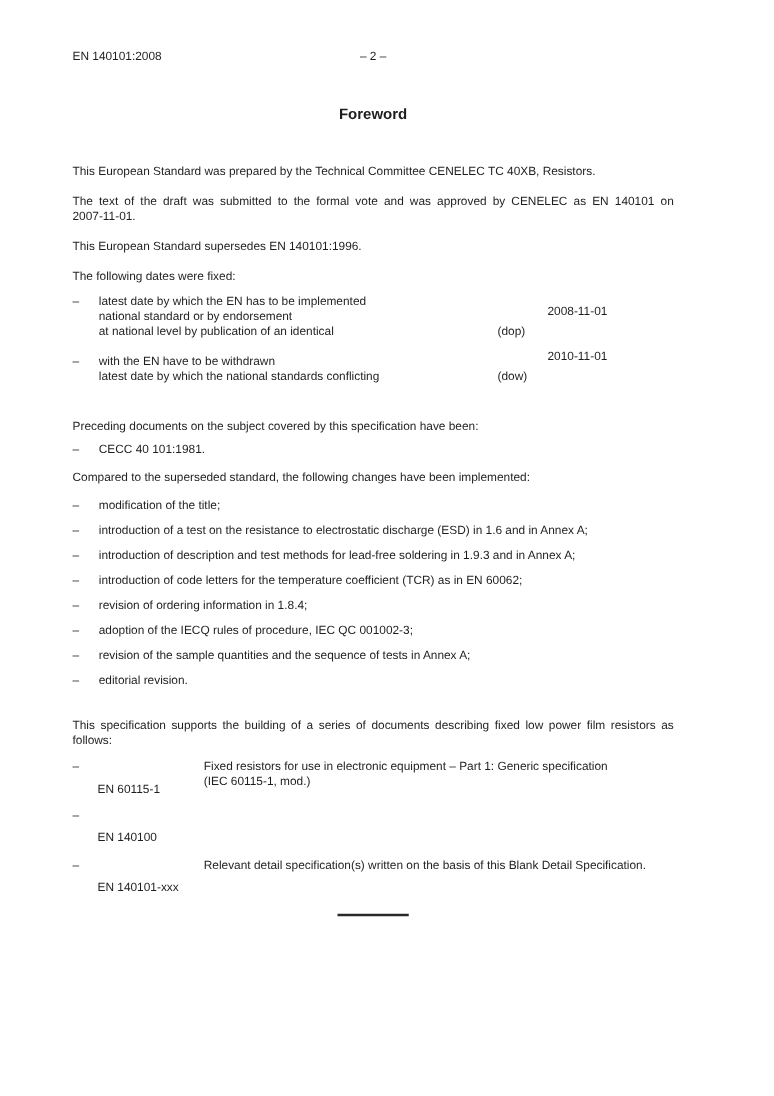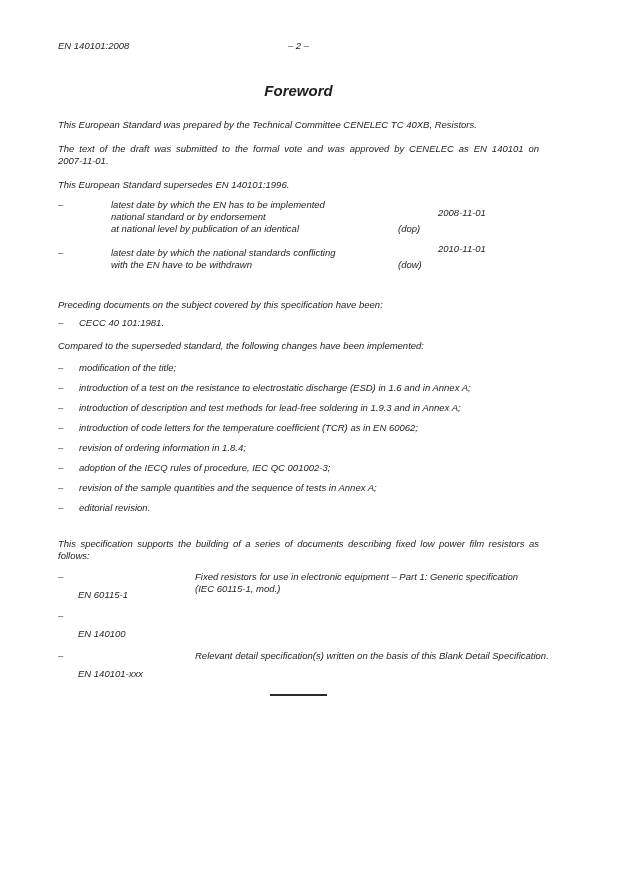--- a/index.html
+++ b/index.html
@@ -7,38 +7,38 @@
     position: relative;
     width: 619px;
     height: 877px;
     background: #ffffff;
     font-family: "Liberation Sans", "DejaVu Sans", sans-serif;
     font-size: 9.5px;
     line-height: 12px;
     color: #1e1e1e;
     overflow: hidden;
   }
-  .content { padding: 40px 80px 0 58px; font-style: italic; }
+  .content { padding: 40px 80px 0 58px; }
 
   .header { position: relative; }
   .doc-ref { display: inline-block; }
   .page-num { position: absolute; left: 0; right: 0; text-align: center; }
 
   .title {
     margin: 32px 0 0 0;
-    font-size: 15px;
+    font-size: 12px;
     line-height: 14px;
     font-weight: bold;
     text-align: center;
   }
 
   .para { margin: 12px 0 0 0; }
-  .para.first { margin-top: 21px; }
+  .para.first { margin-top: 34px; }
   .jline { text-align: justify; text-align-last: justify; }
-  .nline { white-space: nowrap; margin-left: 32px; }
+  .nline { white-space: nowrap; }
 
   
   .li-row { display: flex; margin: 8px 0 0 0; }
   .li-row .bullet { flex: 0 0 21px; }
   .li-row .li-text { white-space: nowrap; }
 
   
   .date-row { position: relative; display: flex; }
   .date-row.r1 { margin-top: 8px; }
   .date-row.r2 { margin-top: 12px; }
@@ -81,37 +81,38 @@
 
     <p class="para first">This European Standard was prepared by the Technical Committee CENELEC TC 40XB, Resistors.</p>
 
     <div class="para">
       <div class="jline">The text of the draft was submitted to the formal vote and was approved by CENELEC as EN 140101 on</div>
       <div>2007-11-01.</div>
     </div>
 
     <p class="para">This European Standard supersedes EN 140101:1996.</p>
 
+    <p class="para">The following dates were fixed:</p>
 
     <div class="date-row r1">
       <span class="bullet">–</span>
       <div class="date-text">
         <div class="nline">latest date by which the EN has to be implemented</div>
         <div class="nline">national standard or by endorsement</div>
         <div class="nline">at national level by publication of an identical</div>
       </div>
       <span class="abbr">(dop)</span>
       <span class="dval">2008-11-01</span>
     </div>
 
     <div class="date-row r2">
       <span class="bullet">–</span>
       <div class="date-text">
+        <div class="nline">with the EN have to be withdrawn</div>
         <div class="nline">latest date by which the national standards conflicting</div>
-        <div class="nline">with the EN have to be withdrawn</div>
       </div>
       <span class="abbr">(dow)</span>
       <span class="dval">2010-11-01</span>
     </div>
 
     <p class="para preceding-intro">Preceding documents on the subject covered by this specification have been:</p>
 
     <div class="li-row cecc-row">
       <span class="bullet">–</span>
       <span class="li-text">CECC 40 101:1981.</span>

